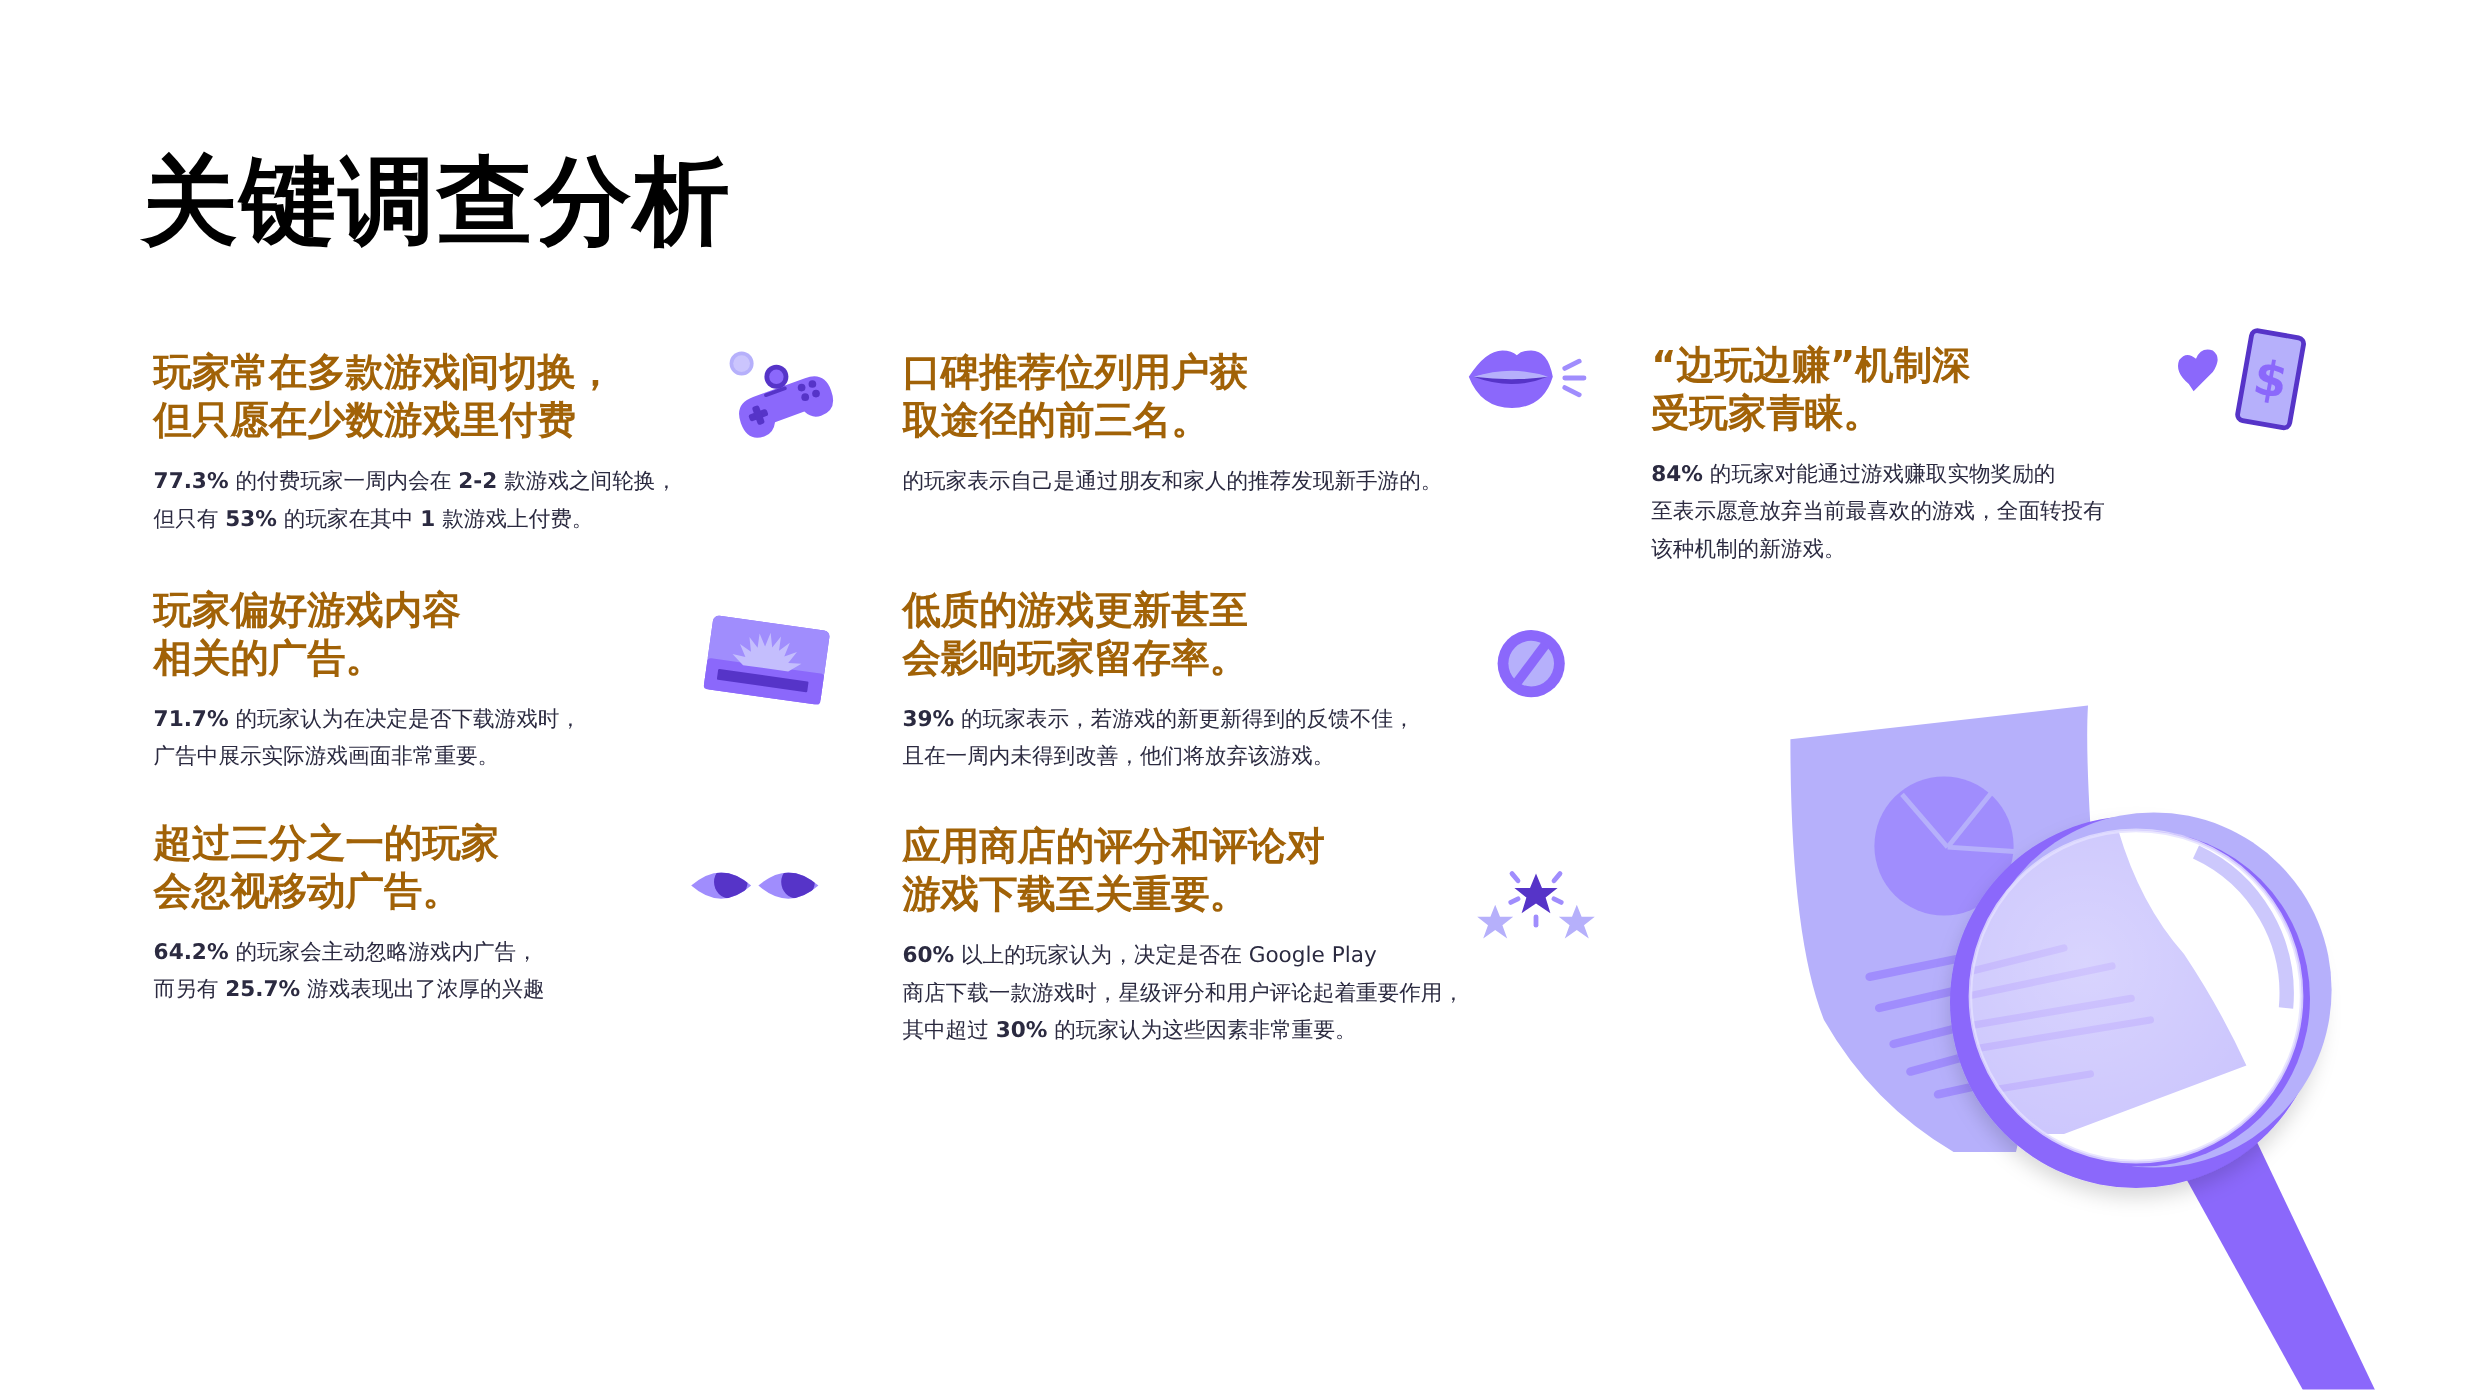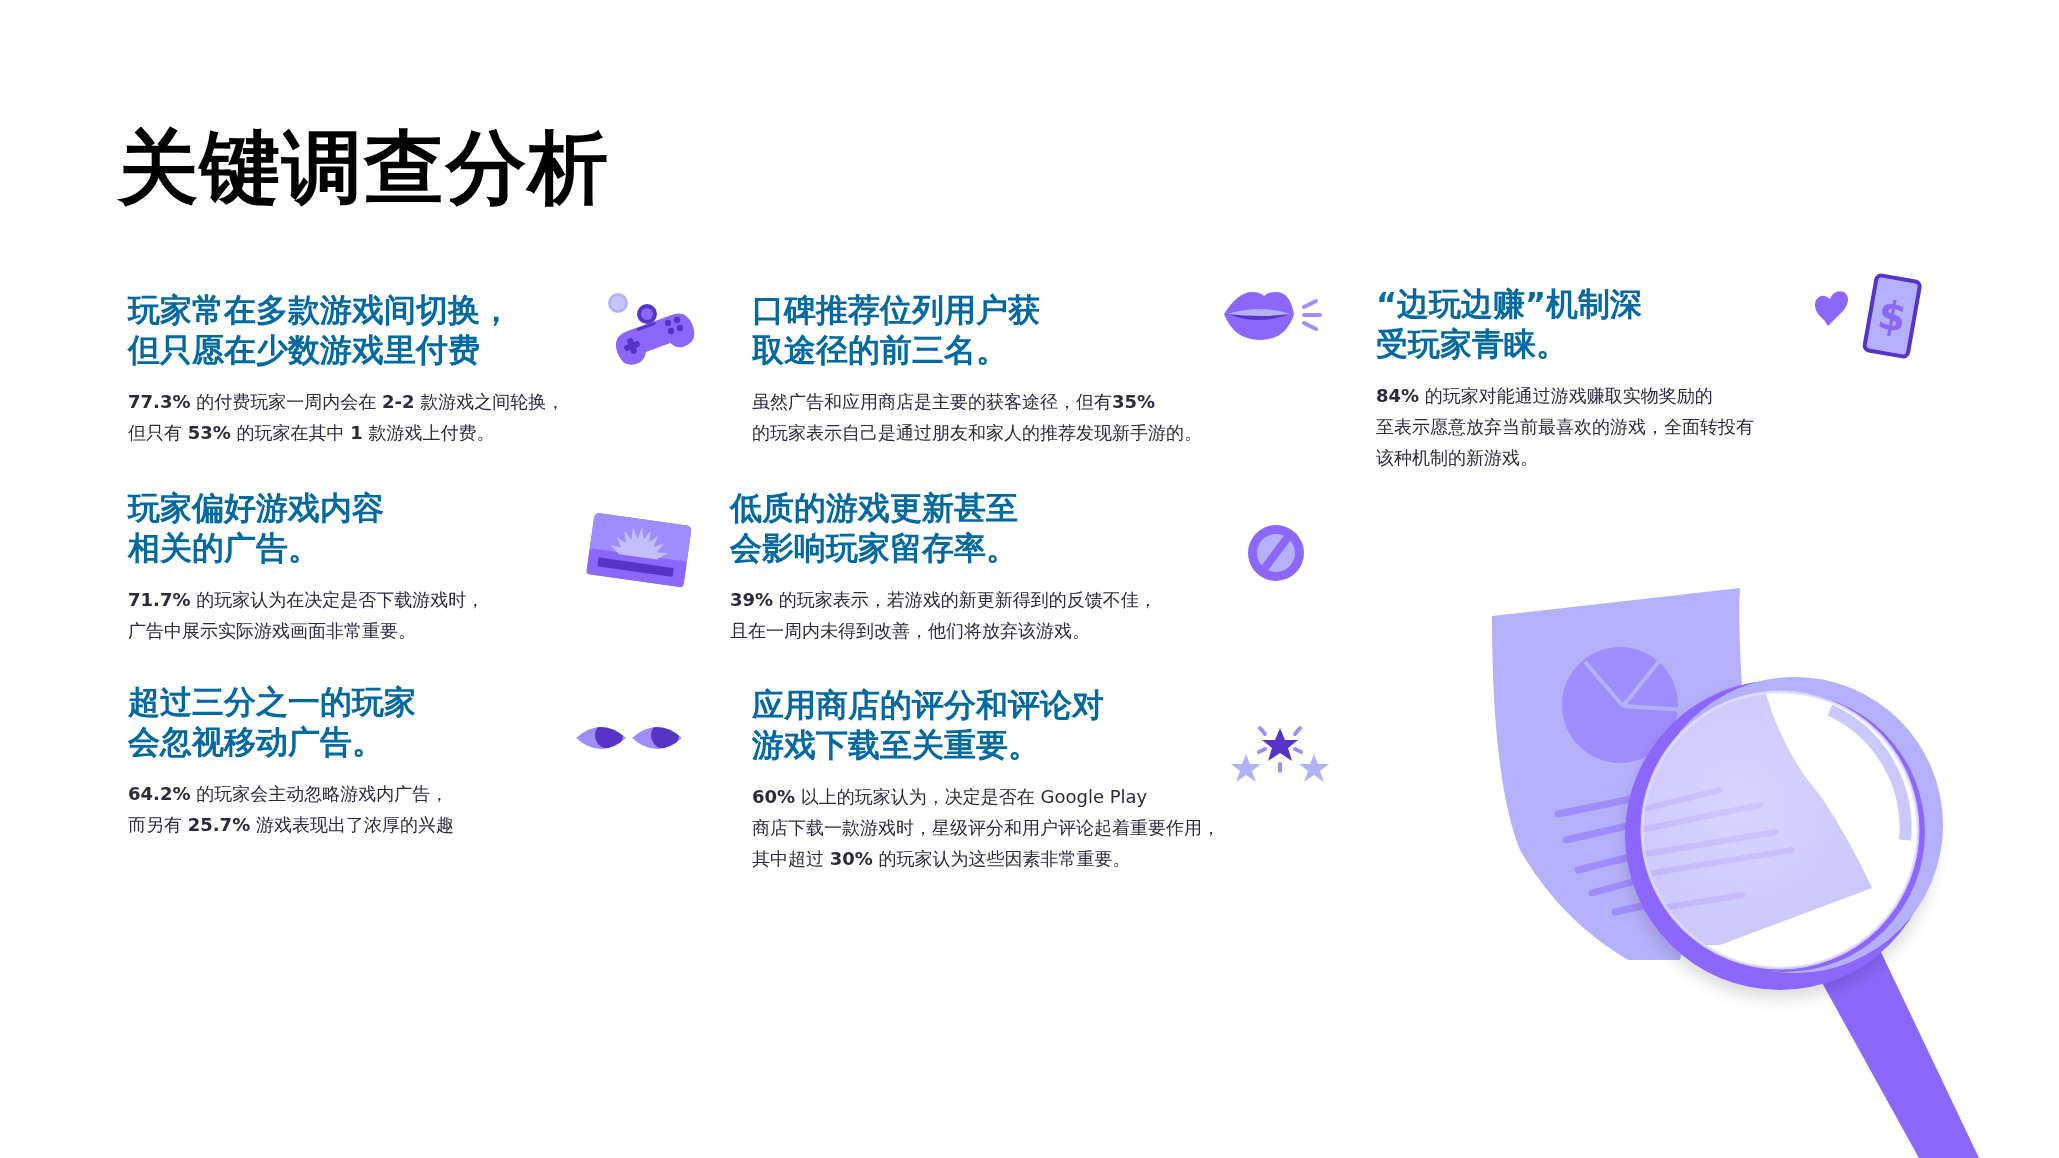--- a/index.html
+++ b/index.html
@@ -25,21 +25,21 @@
       line-height: 1;
       margin: 0;
     }
     .card {
       position: absolute;
       width: 520px;
     }
     .card-heading {
       font-size: 32px;
       font-weight: bold;
-      color: #0369a1;
+      color: #a16207;
       line-height: 40px;
       margin: 0 0 16px 0;
       white-space: pre-line;
     }
     .card-body {
       font-size: 18px;
       color: #2b2a40;
       line-height: 31px;
       margin: 0;
     }
@@ -130,37 +130,36 @@
     <circle cx="35" cy="13" r="14" fill="#5634c8" clip-path="url(#eyeL)"></circle>
     <path d="M58 16 Q83 -6 108 16 Q83 38 58 16 Z" fill="#a08dfd"></path>
     <circle cx="91" cy="13" r="14" fill="#5634c8" clip-path="url(#eyeR)"></circle>
   </svg>
 </div>
 
 <section class="card" style="left:752px; top:290px;">
   <h2 class="card-heading">口碑推荐位列用户获
 取途径的前三名。</h2>
   <p class="card-body">
-      <span class="line"><span>虽然广告和应用商店是主要的获客途径，但有</span><b>35%</b></span>
       <span class="line"><span>的玩家表示自己是通过朋友和家人的推荐发现新手游的。</span></span>
     </p>
 </section>
 <div class="icon" style="left:1220px; top:284px; width:105px; height:60px;">
   <svg viewBox="0 0 105 60" width="105" height="60">
     <path d="M4 30 Q18 8 32 8 Q40 8 44 12 Q48 8 56 8 Q70 8 74 30 Q66 56 40 56 Q14 56 4 30 Z" fill="#8b68fb"></path>
     <path d="M8 30 Q40 20 70 30 Q40 26 8 30 Z" fill="#b6b0fb"></path>
     <path d="M8 30 Q40 22 70 30 Q40 40 8 30 Z" fill="#b6b0fb"></path>
     <path d="M8 30 Q40 34 70 30 Q40 42 8 30 Z" fill="#5634c8"></path>
     <line x1="84" y1="23" x2="96" y2="17" stroke="#a08dfd" stroke-width="4" stroke-linecap="round"></line>
     <line x1="84" y1="31" x2="100" y2="31" stroke="#a08dfd" stroke-width="4" stroke-linecap="round"></line>
     <line x1="84" y1="39" x2="96" y2="45" stroke="#a08dfd" stroke-width="4" stroke-linecap="round"></line>
   </svg>
 </div>
 
-<section class="card" style="left:730px; top:488px;">
+<section class="card" style="left:752px; top:488px;">
   <h2 class="card-heading">低质的游戏更新甚至
 会影响玩家留存率。</h2>
   <p class="card-body">
       <span class="line"><b>39%</b><span> 的玩家表示，若游戏的新更新得到的反馈不佳，</span></span>
       <span class="line"><span>且在一周内未得到改善，他们将放弃该游戏。</span></span>
     </p>
 </section>
 <div class="icon" style="left:1246px; top:523px; width:60px; height:60px;">
   <svg viewBox="0 0 60 60" width="60" height="60">
     <circle cx="30" cy="30" r="28" fill="#8b68fb"></circle>

